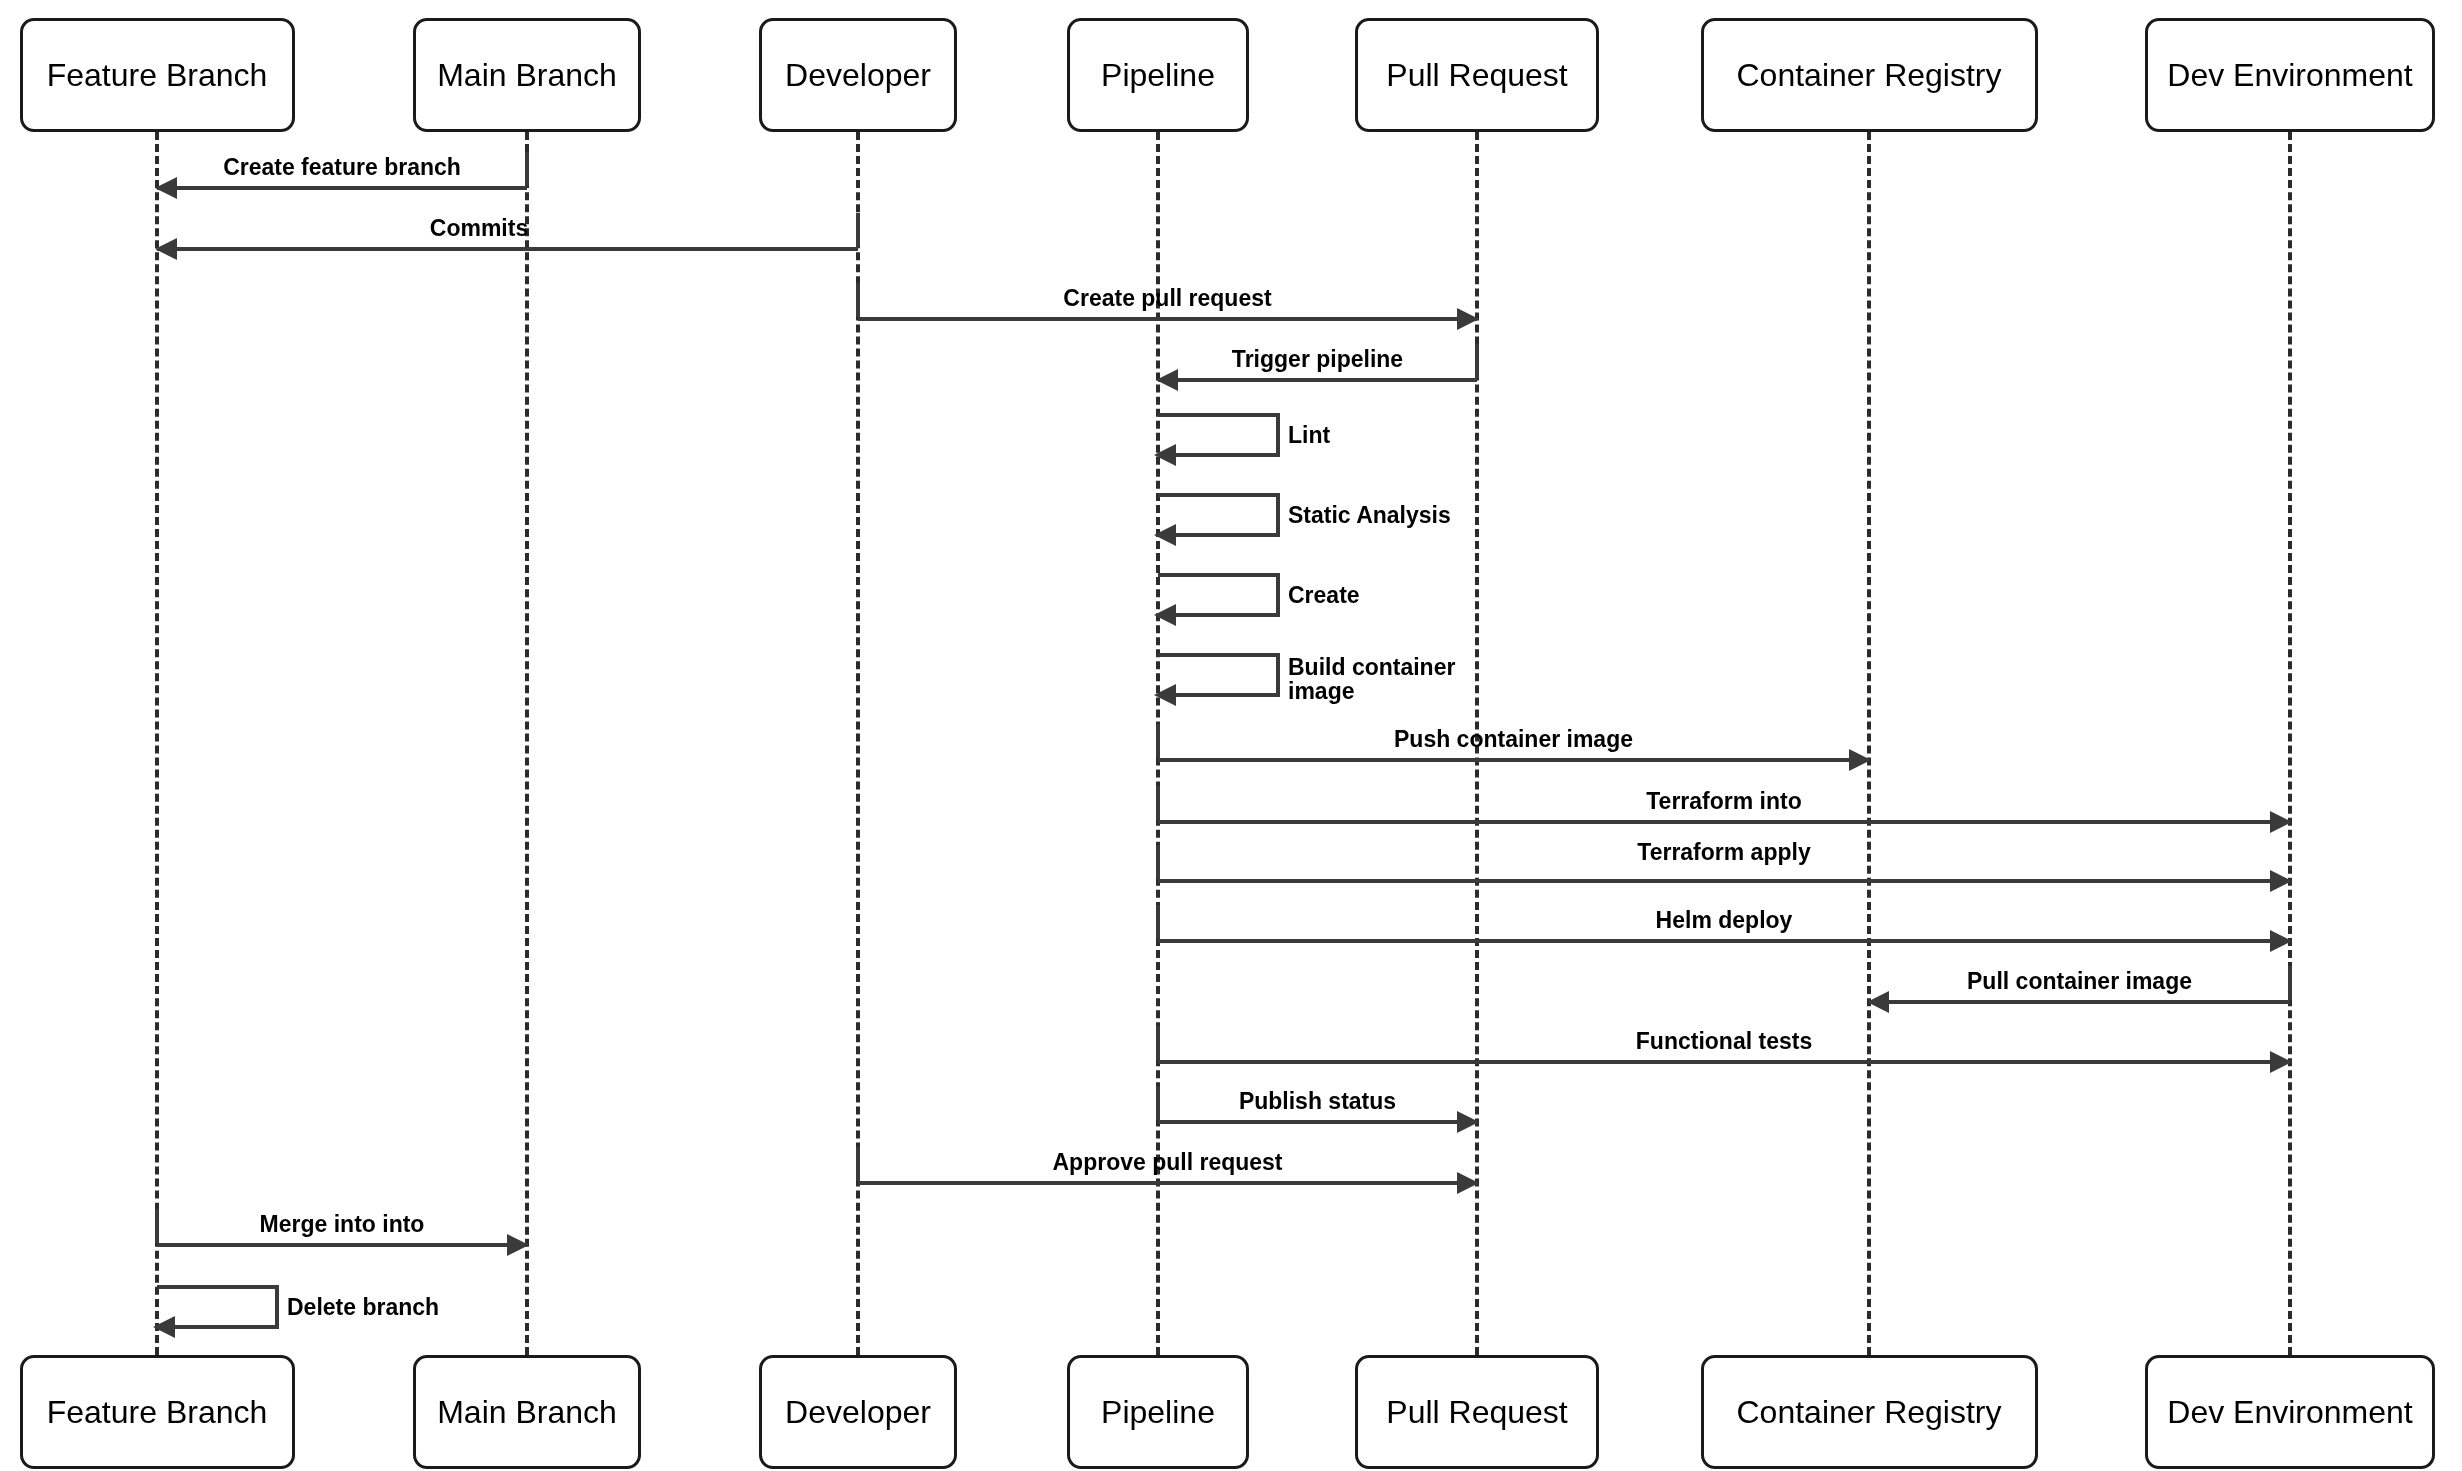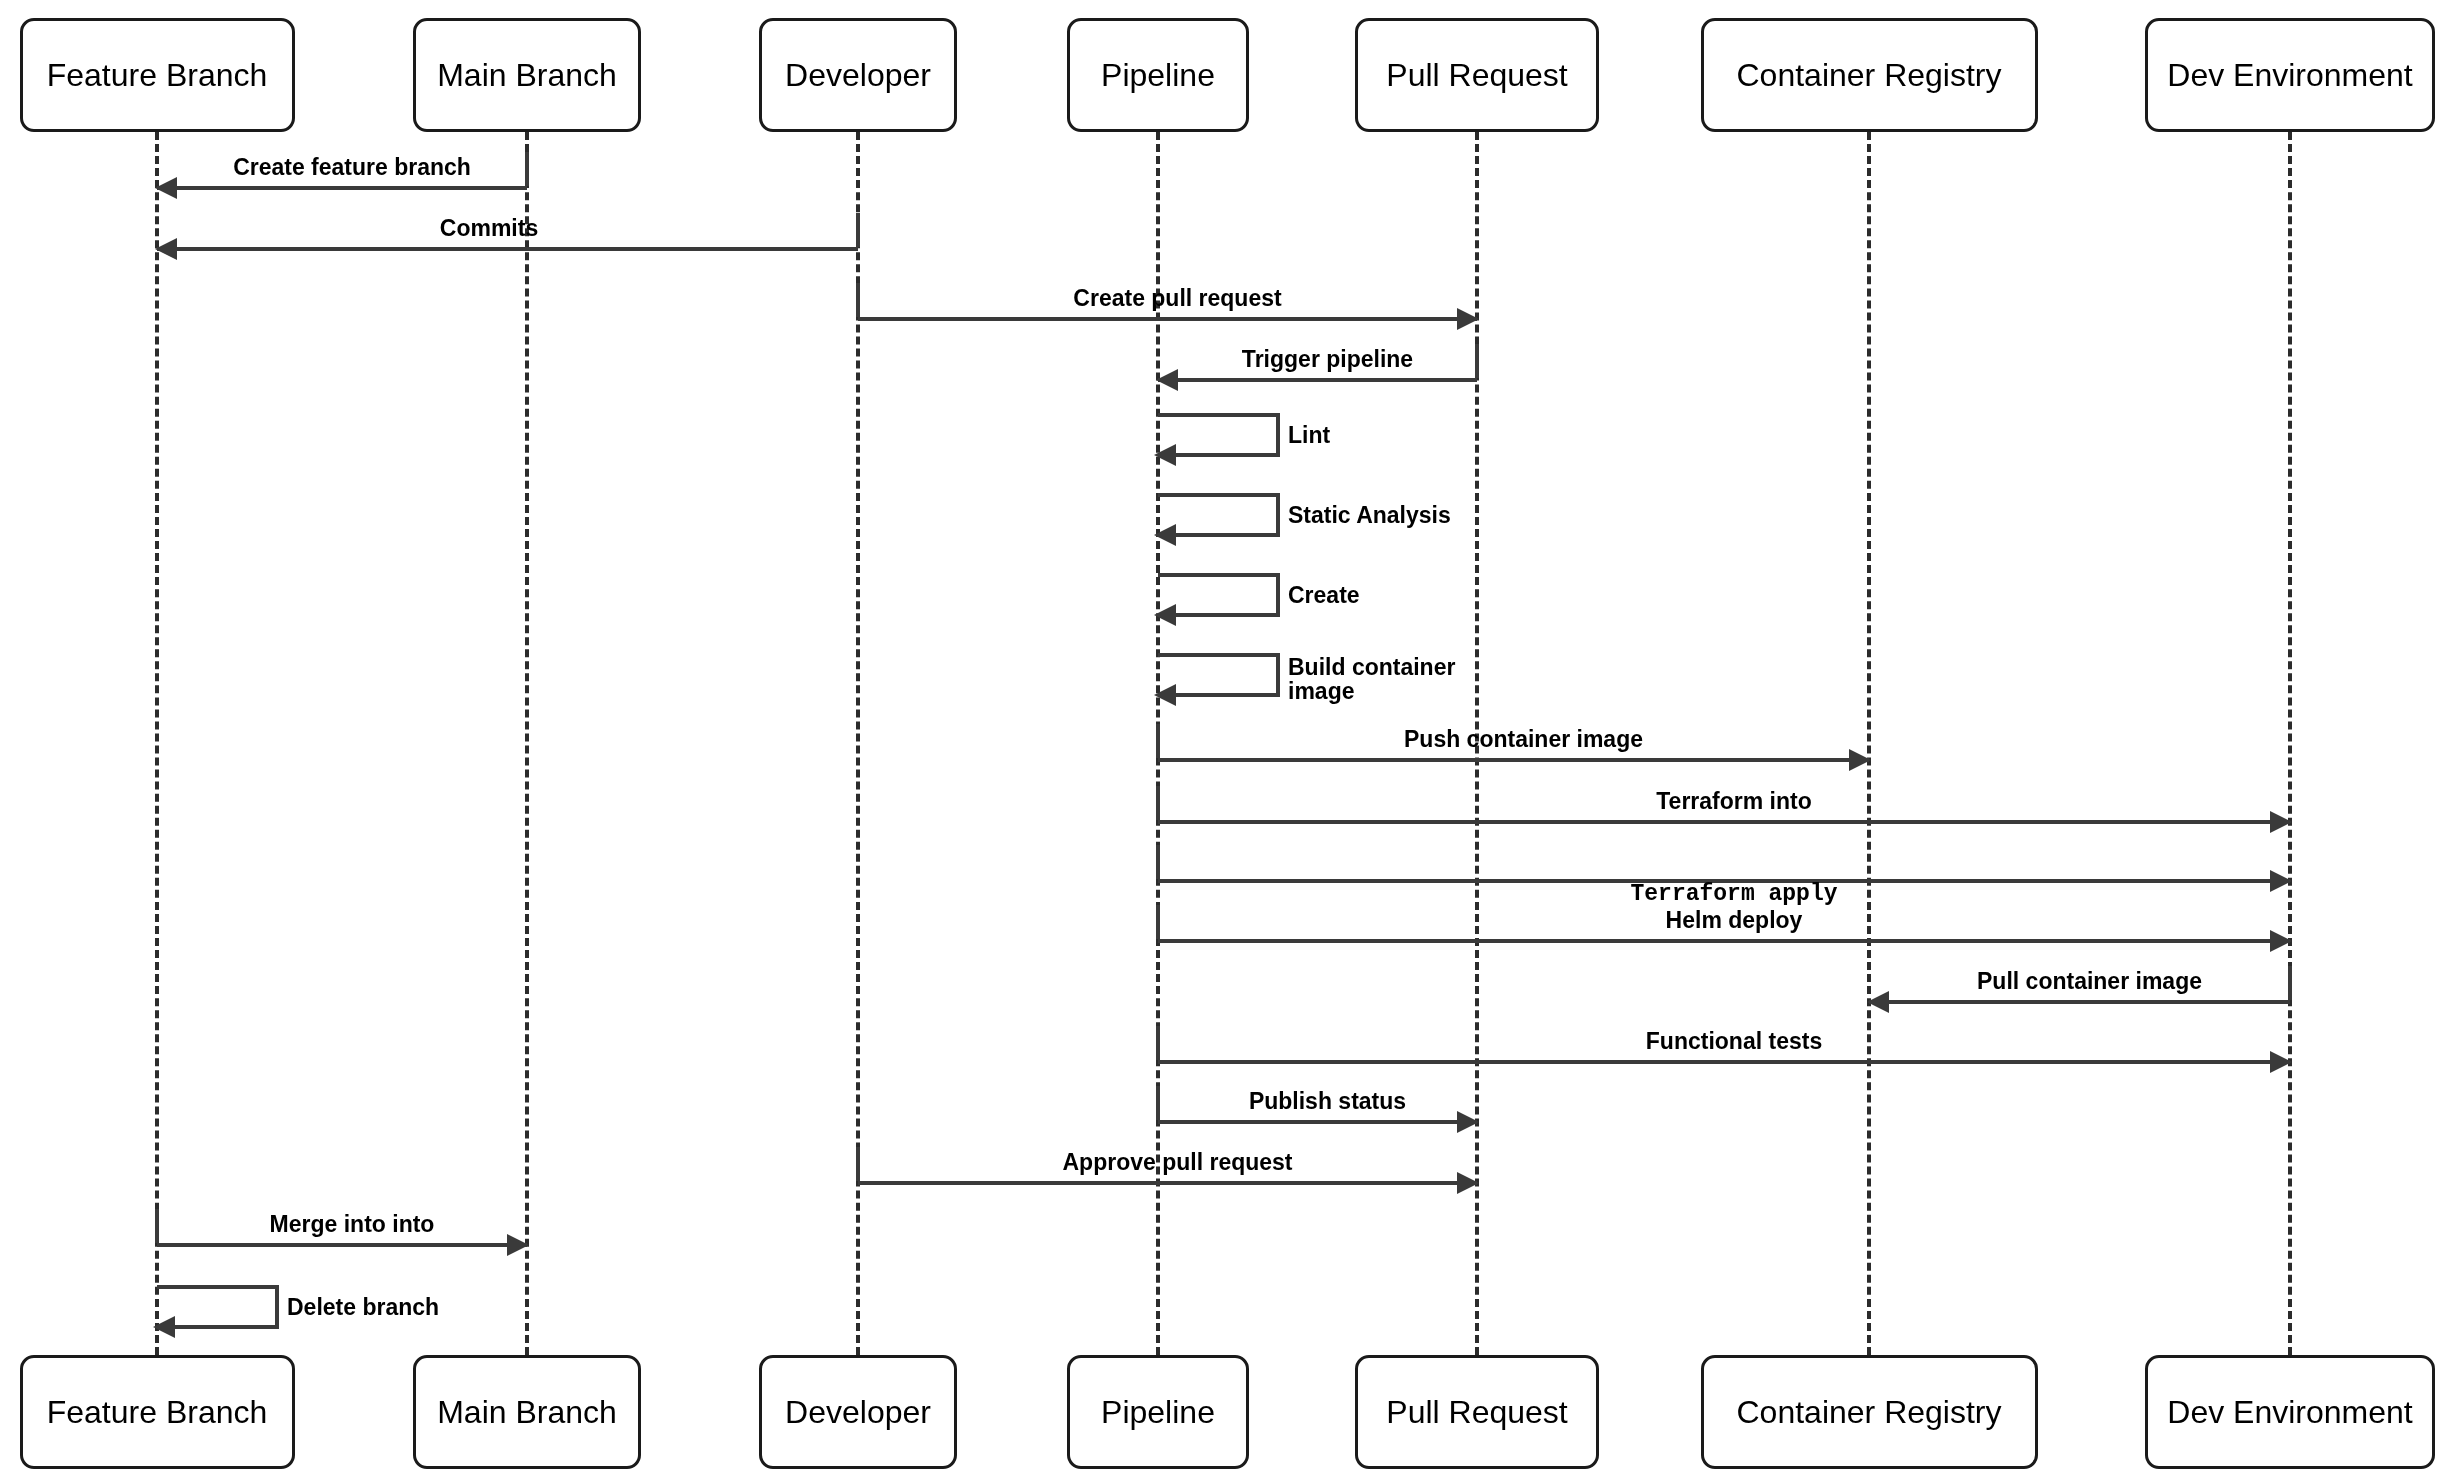--- a/index.html
+++ b/index.html
@@ -66,21 +66,20 @@
     white-space: nowrap;
     line-height: 1.05;
   }
   .msg-label.wrap {
     white-space: normal;
     width: 175px;
   }
   .msg-label.centered {
     transform: translateX(-50%);
     text-align: center;
-    margin-left: 10px;
   }
 </style>
 </head>
 <body>
 
 <div id="canvas">
   <div id="lifelines-layer">
       <div class="lifeline-line" style="left: 155px; top: 132px; height: 1223px;"></div>
       <div class="lifeline-line" style="left: 525px; top: 132px; height: 1223px;"></div>
       <div class="lifeline-line" style="left: 856px; top: 132px; height: 1223px;"></div>
@@ -130,21 +129,21 @@
       <div class="msg-line" style="left: 1158px; top: 758px; width: 711px;"></div>
       <div class="arrow-head arrow-right" style="left: 1849px; top: 749px;"></div>
       <div class="msg-label centered" style="left: 1513.5px; top: 727px;">Push container image</div>
       <div class="msg-vert" style="left: 1156px; top: 786px; height: 34px;"></div>
       <div class="msg-line" style="left: 1158px; top: 820px; width: 1132px;"></div>
       <div class="arrow-head arrow-right" style="left: 2270px; top: 811px;"></div>
       <div class="msg-label centered" style="left: 1724px; top: 789px;">Terraform into</div>
       <div class="msg-vert" style="left: 1156px; top: 845px; height: 34px;"></div>
       <div class="msg-line" style="left: 1158px; top: 879px; width: 1132px;"></div>
       <div class="arrow-head arrow-right" style="left: 2270px; top: 870px;"></div>
-      <div class="msg-label centered" style="left: 1724px; top: 882px; font-family: Liberation Mono, monospace;">Terraform apply</div>
+      <div class="msg-label centered" style="left: 1724px; top: 840px;">Terraform apply</div>
       <div class="msg-vert" style="left: 1156px; top: 905px; height: 34px;"></div>
       <div class="msg-line" style="left: 1158px; top: 939px; width: 1132px;"></div>
       <div class="arrow-head arrow-right" style="left: 2270px; top: 930px;"></div>
       <div class="msg-label centered" style="left: 1724px; top: 908px;">Helm deploy</div>
       <div class="msg-vert" style="left: 2288px; top: 966px; height: 34px;"></div>
       <div class="msg-line" style="left: 1869px; top: 1000px; width: 421px;"></div>
       <div class="arrow-head arrow-left" style="left: 1867px; top: 991px;"></div>
       <div class="msg-label centered" style="left: 2079.5px; top: 969px;">Pull container image</div>
       <div class="msg-vert" style="left: 1156px; top: 1026px; height: 34px;"></div>
       <div class="msg-line" style="left: 1158px; top: 1060px; width: 1132px;"></div>

